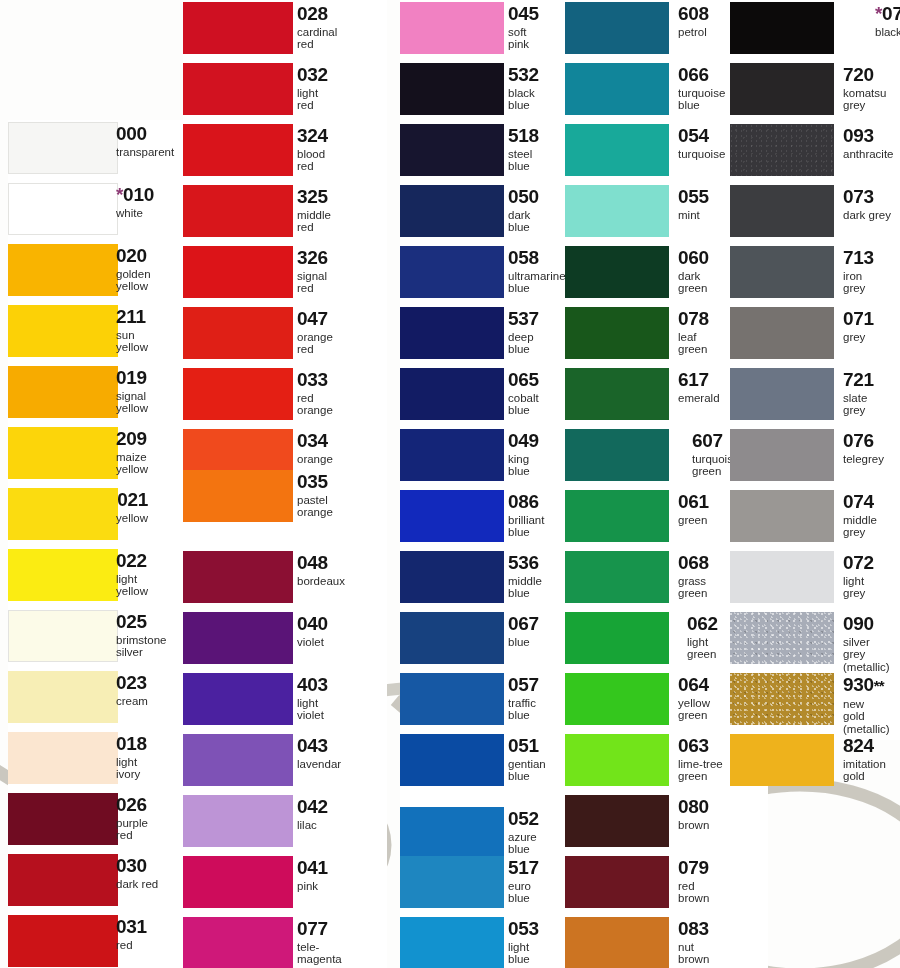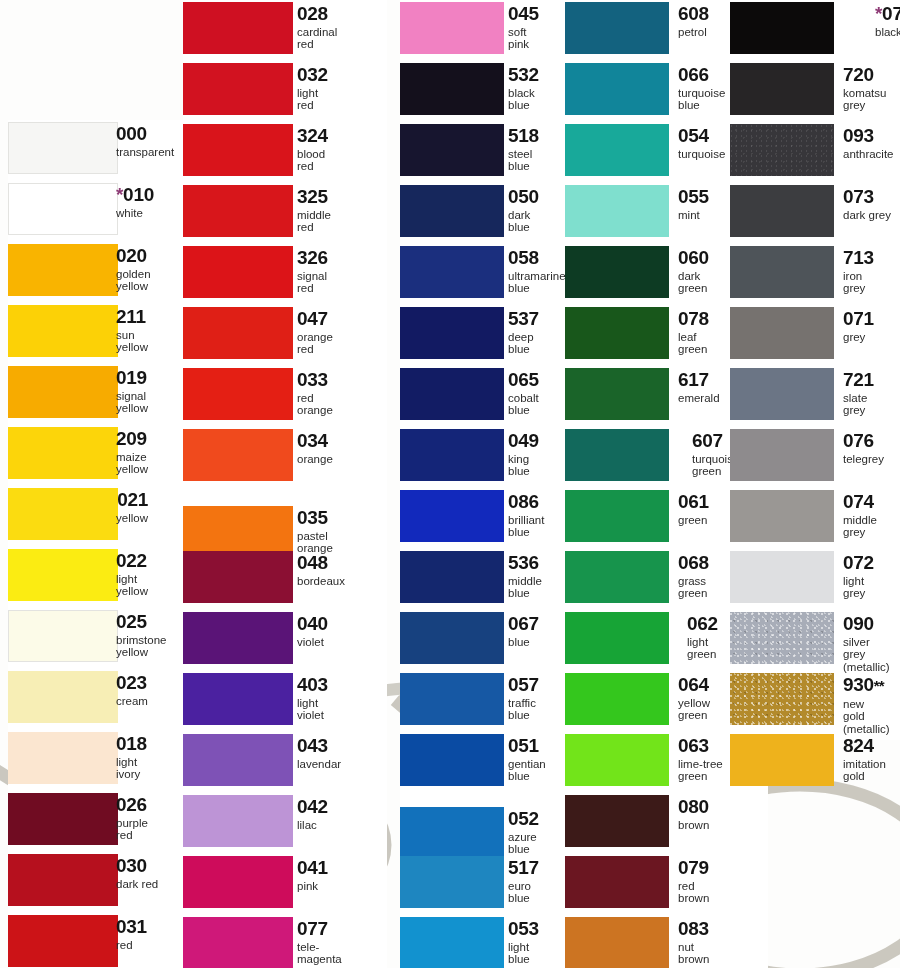--- a/index.html
+++ b/index.html
@@ -184,21 +184,21 @@
             <div class="name">light
 yellow</div>
           </div>
         </div>
         <div class="row" style="top: 608px;">
           <div class="chip outlined" title="brimstone
 yellow" style="width: 110px; background-color: rgb(252, 251, 232);"></div>
           <div class="label" style="left: 108px;">
             <div class="code"><span>025</span></div>
             <div class="name">brimstone
-yellow</div>
+silver</div>
           </div>
         </div>
         <div class="row" style="top: 669px;">
           <div class="chip" title="cream" style="width: 110px; background-color: rgb(247, 238, 181);"></div>
           <div class="label" style="left: 108px;">
             <div class="code"><span>023</span></div>
             <div class="name">cream</div>
           </div>
         </div>
         <div class="row" style="top: 730px;">
@@ -299,21 +299,21 @@
 orange</div>
           </div>
         </div>
         <div class="row" style="top: 427px;">
           <div class="chip" title="orange" style="width: 110px; background-color: rgb(240, 74, 29);"></div>
           <div class="label" style="left: 114px;">
             <div class="code"><span>034</span></div>
             <div class="name">orange</div>
           </div>
         </div>
-        <div class="row" style="top: 504px;">
+        <div class="row" style="top: 468px;">
           <div class="chip" title="pastel
 orange" style="width: 110px; background-color: rgb(243, 116, 16);"></div>
           <div class="label" style="left: 114px;">
             <div class="code"><span>035</span></div>
             <div class="name">pastel
 orange</div>
           </div>
         </div>
         <div class="row" style="top: 549px;">
           <div class="chip" title="bordeaux" style="width: 110px; background-color: rgb(139, 15, 51);"></div>

